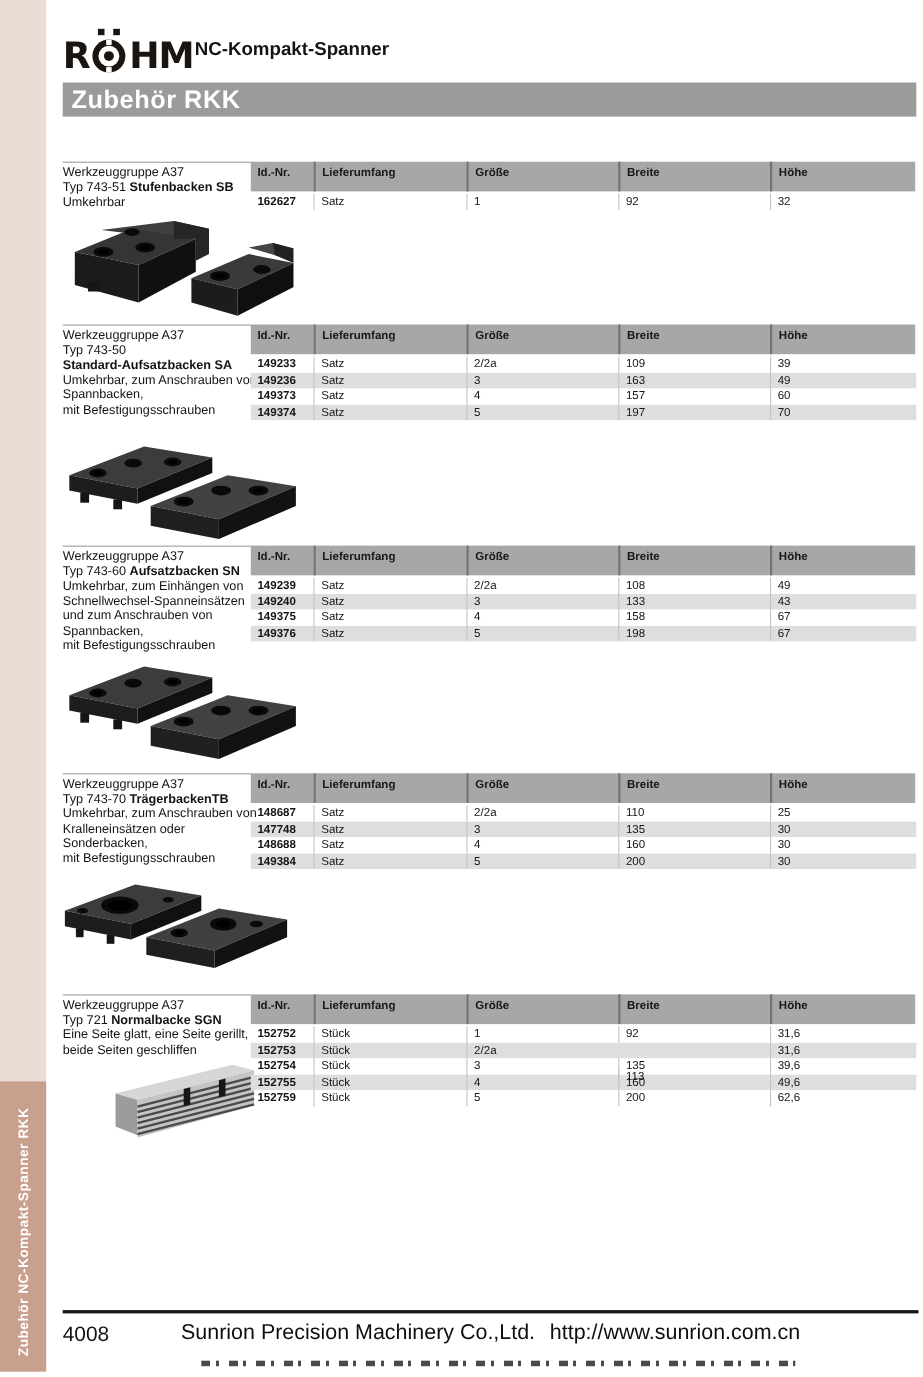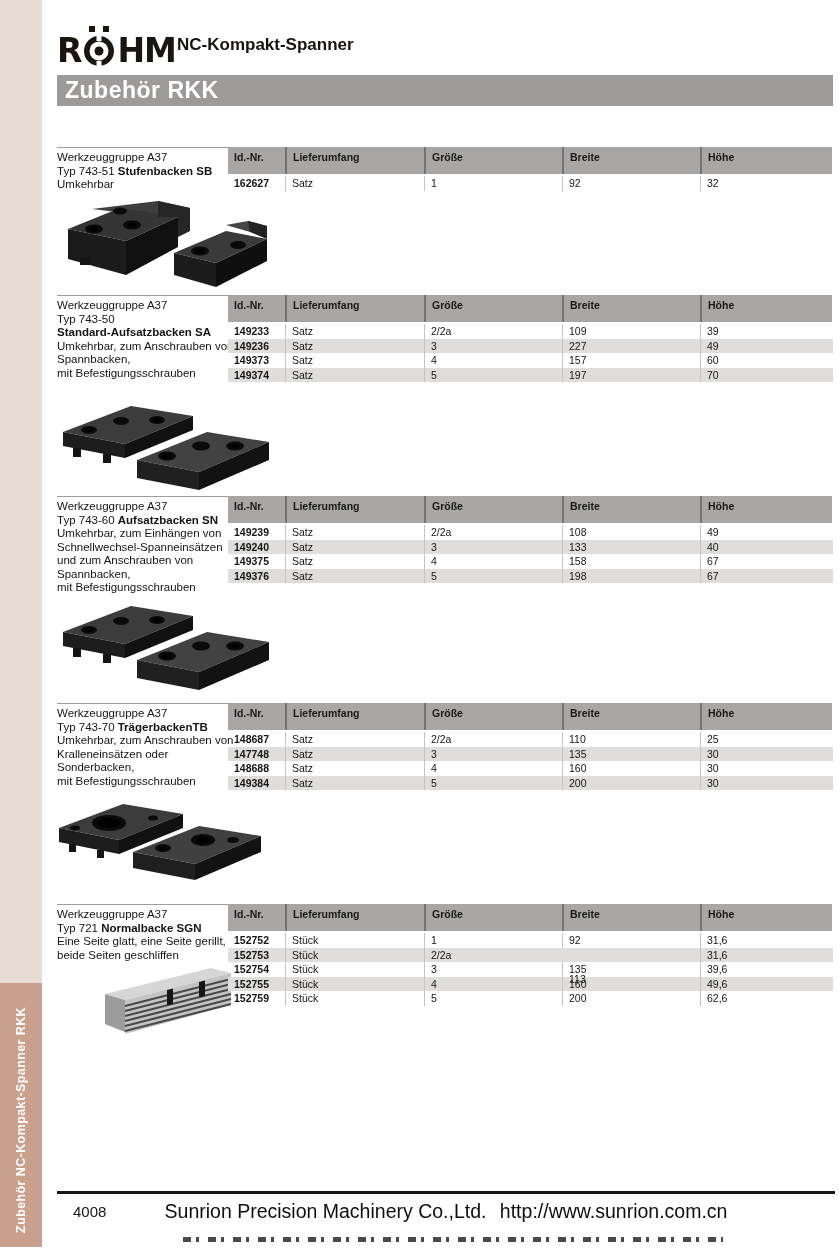--- a/index.html
+++ b/index.html
@@ -38,21 +38,21 @@
       border-left:2px solid #737373;color:#181818;}
   .th:first-child{border-left:none;}
   .tr{display:flex;height:14.5px;}
   .tr.alt{background:#dfdedc;}
   .td{box-sizing:border-box;padding-left:6px;border-left:1px solid #c6c4c2;
       display:flex;align-items:center;height:100%;color:#151515;}
   .td:first-child{border-left:none;font-weight:bold;}
 
   
   .footer-line{position:absolute;left:57px;top:1191px;width:778px;height:3px;background:#171717;}
-  .page-num{position:absolute;left:57px;top:1203px;font-size:15px;color:#141414;margin-left:16px;}
+  .page-num{position:absolute;left:57px;top:1203px;font-size:19px;color:#141414;}
   .company{position:absolute;left:57px;top:1200px;width:778px;text-align:center;
            font-size:19.5px;color:#0e0e0e;white-space:nowrap;}
   .company span{padding:0 4px;text-align:center;}
   .artifact{position:absolute;left:183px;top:1237px;width:540px;height:5px;opacity:.85;
             background:repeating-linear-gradient(90deg,#2a2a2a 0 8px,transparent 8px 13px,
                        #2a2a2a 13px 16px,transparent 16px 25px);}
 </style>
 </head>
 <body>
 
@@ -170,21 +170,21 @@
             <div class="td" style="width: 57px;">149233</div>
             <div class="td" style="width: 139px;">Satz</div>
             <div class="td" style="width: 138px;">2/2a</div>
             <div class="td" style="width: 138px;">109</div>
             <div class="td" style="width: 132px;">39</div>
           </div>
           <div class="tr alt">
             <div class="td" style="width: 57px;">149236</div>
             <div class="td" style="width: 139px;">Satz</div>
             <div class="td" style="width: 138px;">3</div>
-            <div class="td" style="width: 138px;">227</div>
+            <div class="td" style="width: 138px;">163</div>
             <div class="td" style="width: 132px;">49</div>
           </div>
           <div class="tr">
             <div class="td" style="width: 57px;">149373</div>
             <div class="td" style="width: 139px;">Satz</div>
             <div class="td" style="width: 138px;">4</div>
             <div class="td" style="width: 138px;">157</div>
             <div class="td" style="width: 132px;">60</div>
           </div>
           <div class="tr alt">
@@ -241,21 +241,21 @@
             <div class="td" style="width: 139px;">Satz</div>
             <div class="td" style="width: 138px;">2/2a</div>
             <div class="td" style="width: 138px;">108</div>
             <div class="td" style="width: 132px;">49</div>
           </div>
           <div class="tr alt">
             <div class="td" style="width: 57px;">149240</div>
             <div class="td" style="width: 139px;">Satz</div>
             <div class="td" style="width: 138px;">3</div>
             <div class="td" style="width: 138px;">133</div>
-            <div class="td" style="width: 132px;">40</div>
+            <div class="td" style="width: 132px;">43</div>
           </div>
           <div class="tr">
             <div class="td" style="width: 57px;">149375</div>
             <div class="td" style="width: 139px;">Satz</div>
             <div class="td" style="width: 138px;">4</div>
             <div class="td" style="width: 138px;">158</div>
             <div class="td" style="width: 132px;">67</div>
           </div>
           <div class="tr alt">
             <div class="td" style="width: 57px;">149376</div>

